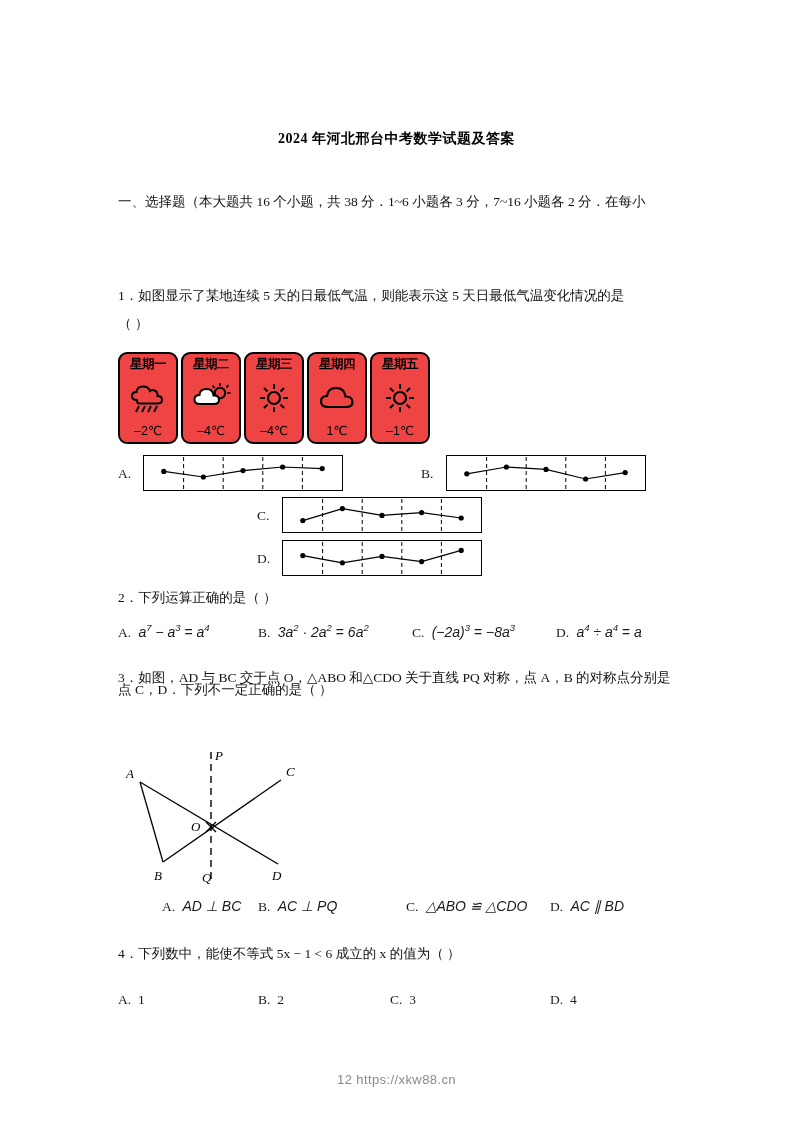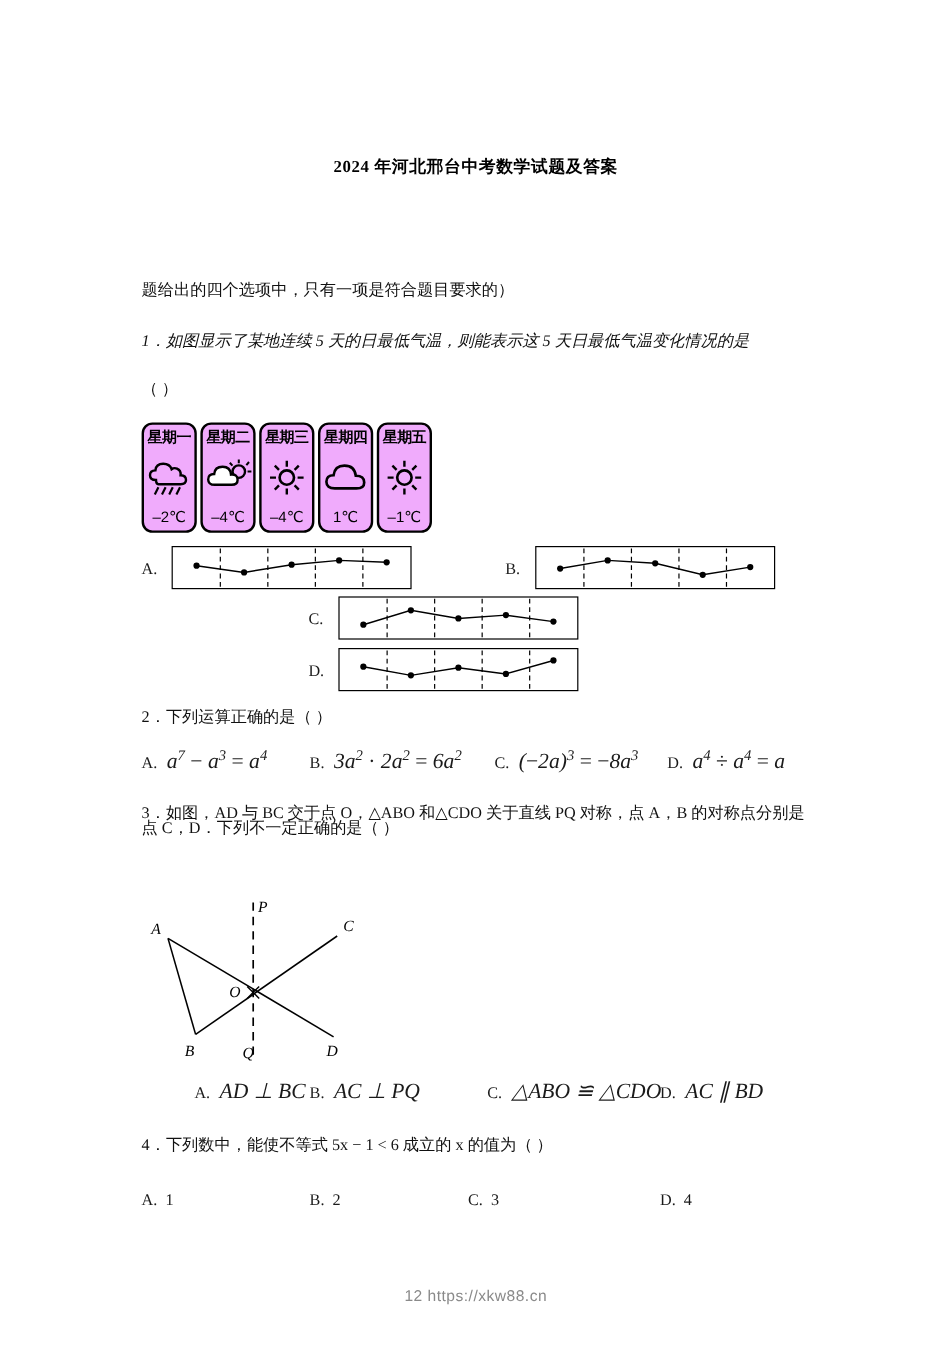--- a/index.html
+++ b/index.html
@@ -39,23 +39,23 @@
   .para {
     position: absolute;
     font-size: 13.5px;
     line-height: 1.5;
     color: #111;
     white-space: nowrap;
   }
 
   
   .math {
-    font-family: Liberation Serif, serif;
+    font-family: Liberation Sans, sans-serif;
     font-style: italic;
-    font-size: 18px;
+    font-size: 14px;
   }
   .math sup {
     font-size: 0.68em;
     vertical-align: super;
     font-style: italic;
   }
   .op { font-style: normal; }
 
   
   .opt-row {
@@ -75,31 +75,31 @@
 
   
   .weather-strip {
     position: absolute;
     left: 118px;
     top: 352px;
     display: flex;
     gap: 3px;
   }
   .wcard {
-    width: 46px;
+    width: 60px;
     height: 92px;
     border: 2px solid #000;
     border-radius: 9px;
     box-sizing: border-box;
     display: flex;
     flex-direction: column;
     align-items: center;
     justify-content: space-between;
     padding: 4px 0 5px 0;
-    background: #f0abfc;
+    background: #ef4444;
   }
   .wday {
     font-size: 12.5px;
     font-family: "Liberation Sans", "DejaVu Sans", sans-serif;
     font-weight: bold;
     letter-spacing: -0.5px;
     line-height: 1;
     color: #000;
   }
   .wicon {
@@ -147,23 +147,23 @@
     letter-spacing: 0.4px;
   }
 </style>
 </head>
 <body>
 
 <div class="page">
 
   <div class="doc-title">2024 年河北邢台中考数学试题及答案</div>
 
-  <div class="para" style="top:232px;left:118px;">题给出的四个选项中，只有一项是符合题目要求的）</div>
-
-  <div class="para" style="top:274px;left:118px;font-style:italic;">1．如图显示了某地连续 5 天的日最低气温，则能表示这 5 天日最低气温变化情况的是</div>
+  <div class="para" style="top:192px;left:118px;">一、选择题（本大题共 16 个小题，共 38 分．1~6 小题各 3 分，7~16 小题各 2 分．在每小</div>
+
+  <div class="para" style="top:286px;left:118px;">1．如图显示了某地连续 5 天的日最低气温，则能表示这 5 天日最低气温变化情况的是</div>
   <div class="para" style="top:314px;left:118px;">（            ）</div>
 
   <div class="weather-strip">
 
     <div class="wcard">
       <div class="wday">星期一</div>
       <div class="wicon">
         <svg width="44" height="34" viewBox="0 0 44 34">
           <path d="M11 19 Q6 19 6 15 Q6 11 10.5 11 Q11 5.5 17 5.5 Q22.5 5.5 24 10
                    Q26 8.5 28.5 9.5 Q32 11 31.5 15 Q36 15 36 19 Q36 22.5 31.5 22.5

